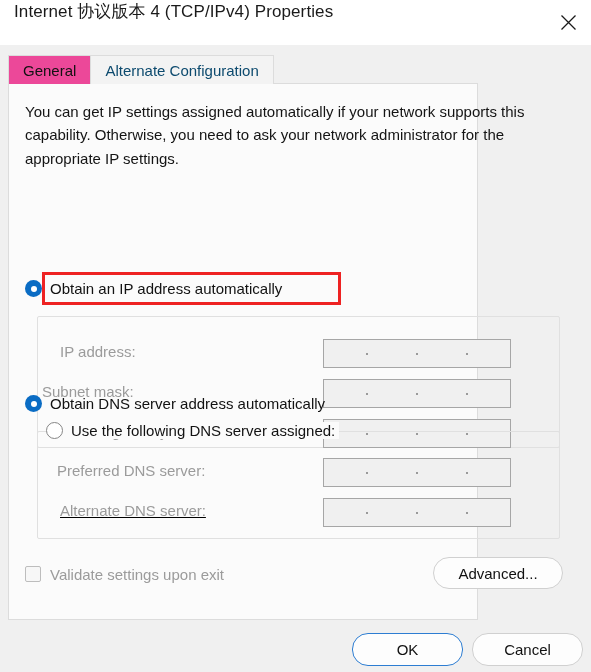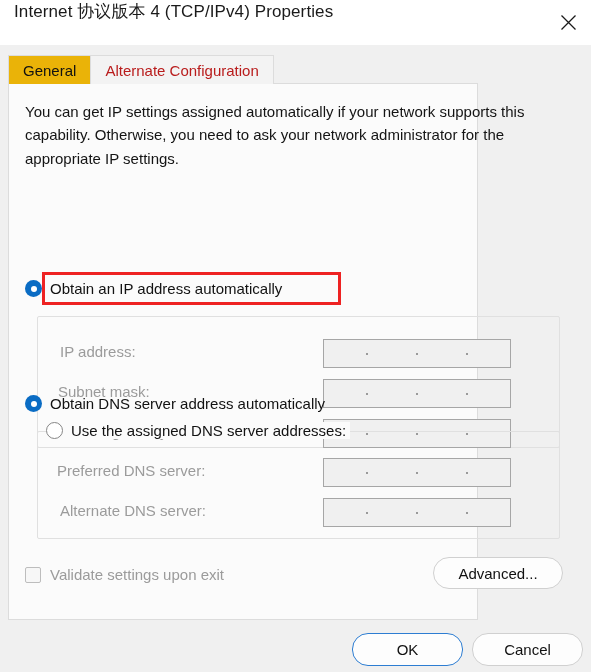--- a/index.html
+++ b/index.html
@@ -54,29 +54,29 @@
     display: flex;
     align-items: flex-end;
     z-index: 3;
   }
   .tab {
     height: 29px;
     padding: 0 14px;
     display: flex;
     align-items: center;
     font-size: 15px;
-    color: #b91c1c;
+    color: #0c4a6e;
     border: 1px solid #dcdcdc;
     border-bottom: none;
     background: #f3f3f3;
     cursor: pointer;
     white-space: nowrap;
   }
   .tab.active {
-    background: #eab308;
+    background: #ec4899;
     border-color: #dcdcdc;
     color: #111;
     position: relative;
     z-index: 4;
   }
   .tab + .tab { margin-left: -1px; }
 
   
   .panel {
     position: absolute;
@@ -185,21 +185,20 @@
     width: 2px; height: 2px;
     background: #9a9a9a;
     display: block;
   }
 
   
   .checkbox-row {
     position: absolute;
     left: 16px; top: 482px;
     display: flex;
-    align-items: center;
     cursor: pointer;
   }
   .checkbox {
     width: 16px; height: 16px;
     border: 1.4px solid #bdbdbd;
     background: #f7f7f7;
     border-radius: 2px;
     flex: none;
   }
   .checkbox-label {
@@ -278,21 +277,21 @@
 
       <div class="field-row" style="left:22px; top:26px;">
         <span class="field-label">IP address:</span>
       </div>
       <div class="ipbox" style="left:285px; top:22px;">
         <span class="ipdot"></span>
         <span class="ipdot"></span>
         <span class="ipdot"></span>
       </div>
 
-      <div class="field-row" style="left:20px; top:66px;">
+      <div class="field-row" style="left:4px; top:66px;">
         <span class="field-label">Subnet mask:</span>
       </div>
       <div class="ipbox" style="left:285px; top:62px;">
         <span class="ipdot"></span>
         <span class="ipdot"></span>
         <span class="ipdot"></span>
       </div>
 
       <div class="field-row" style="left:22px; top:106px;">
         <span class="field-label">Default gateway:</span>
@@ -306,33 +305,33 @@
 
     <div class="radio-row" style="left:16px; top:311px;">
       <span class="radio checked"></span>
       <span class="radio-label">Obtain DNS server address automatically</span>
     </div>
 
     <div class="groupbox" style="left:28px; top:347px; width:523px; height:108px;">
 
       <div class="group-legend">
         <span class="radio"></span>
-        <span class="radio-label">Use the assigned DNS server addresses:</span>
+        <span class="radio-label">Use the following DNS server assigned:</span>
       </div>
 
       <div class="field-row" style="left:19px; top:30px;">
         <span class="field-label">Preferred DNS server:</span>
       </div>
       <div class="ipbox" style="left:285px; top:26px;">
         <span class="ipdot"></span>
         <span class="ipdot"></span>
         <span class="ipdot"></span>
       </div>
 
-      <div class="field-row" style="left:22px; top:70px;">
+      <div class="field-row" style="left:22px; top:70px;text-decoration:underline;">
         <span class="field-label">Alternate DNS server:</span>
       </div>
       <div class="ipbox" style="left:285px; top:66px;">
         <span class="ipdot"></span>
         <span class="ipdot"></span>
         <span class="ipdot"></span>
       </div>
     </div>
 
     <div class="checkbox-row">

